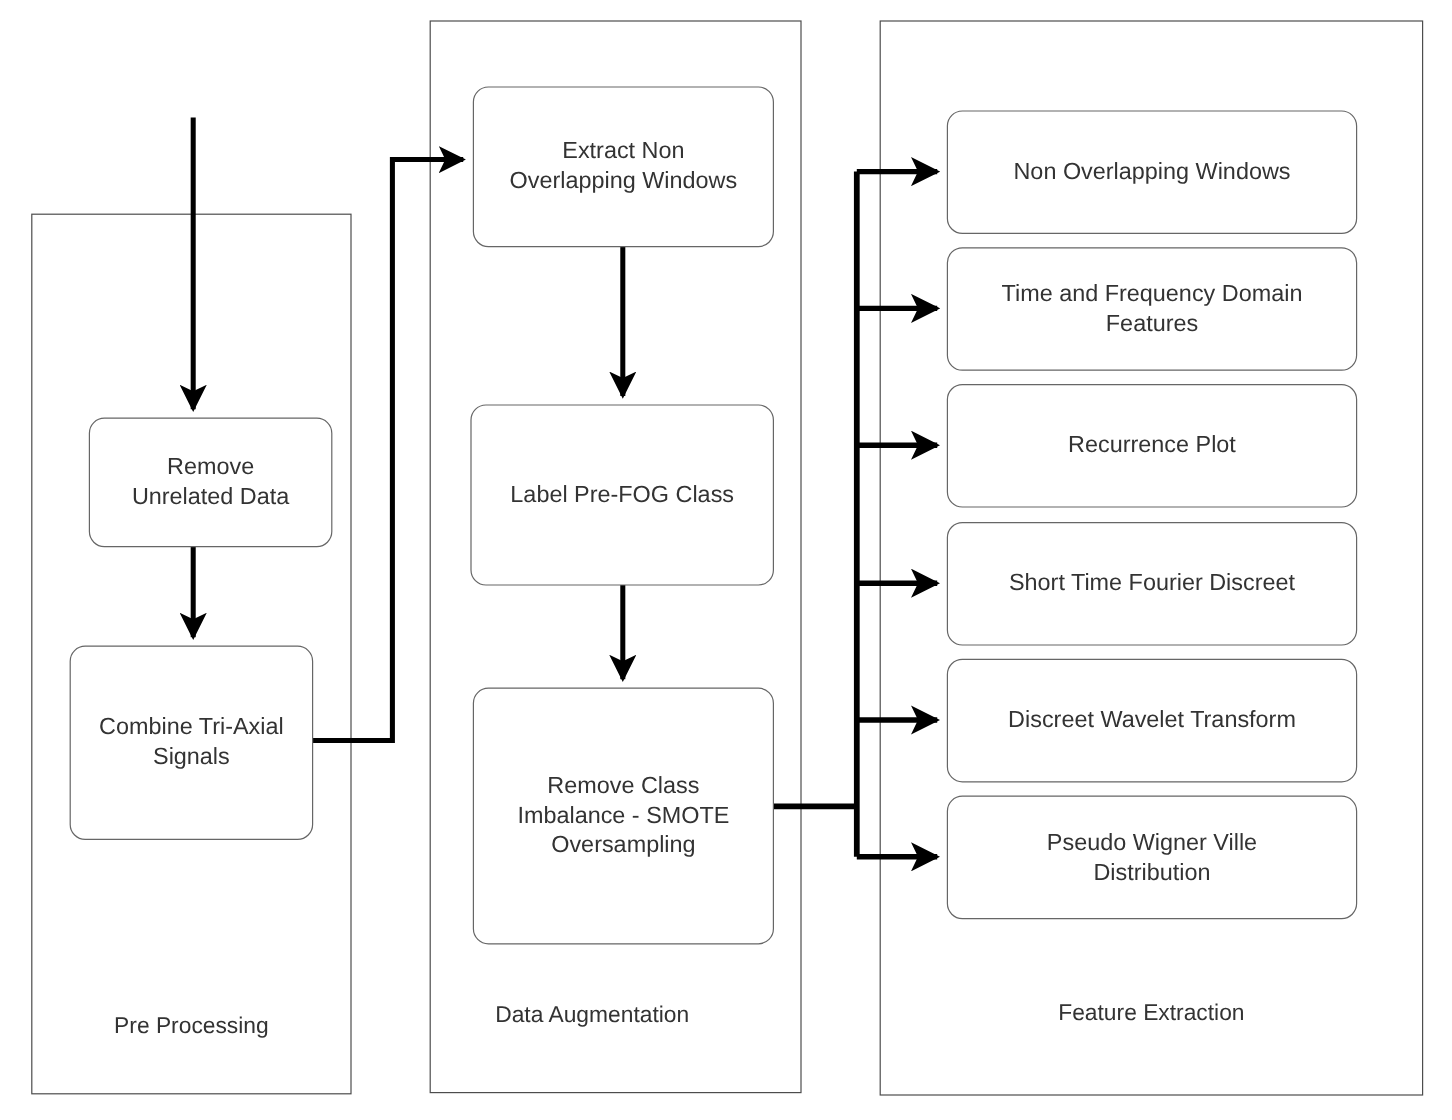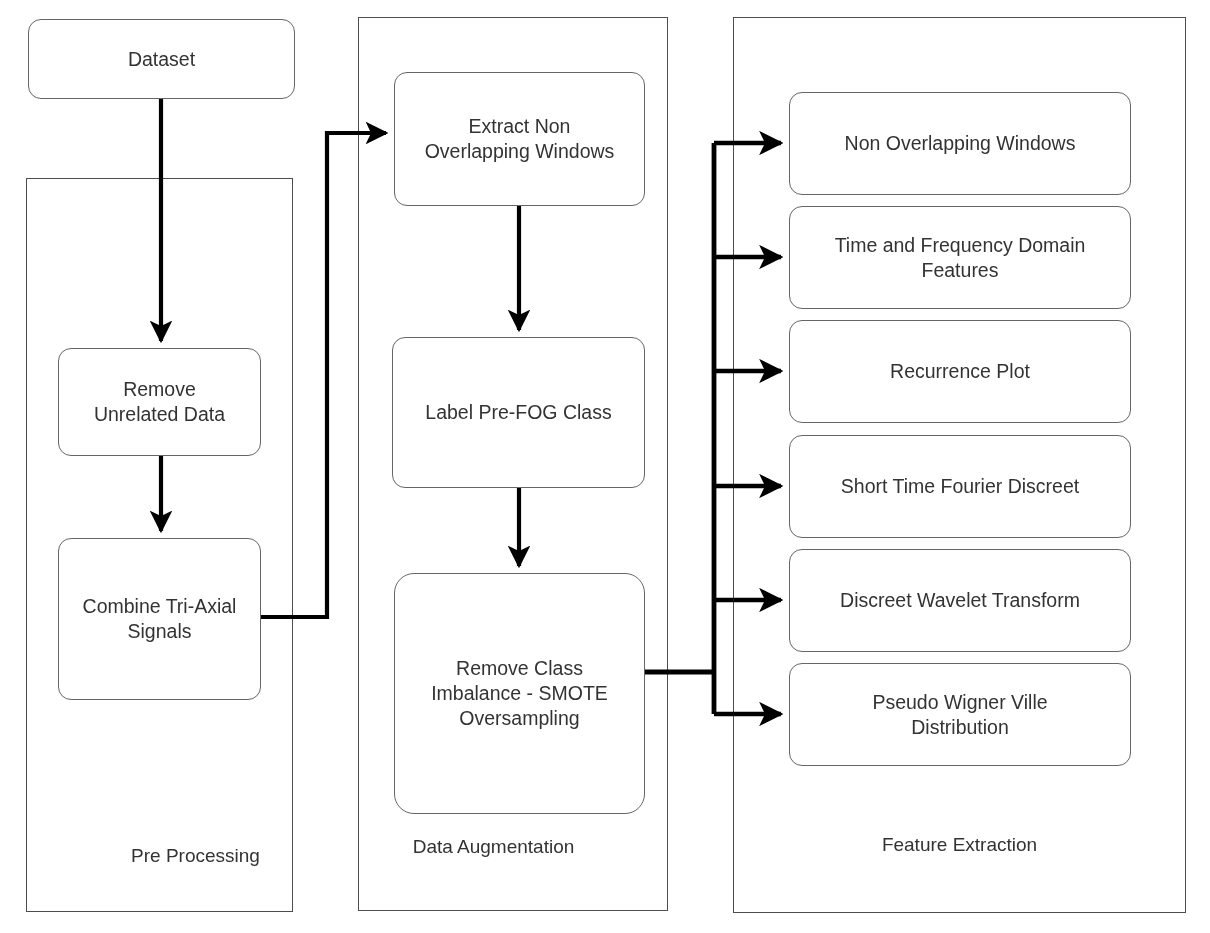--- a/index.html
+++ b/index.html
@@ -89,41 +89,38 @@
     <path d="M 714 143 L 714 714" stroke="#000000" stroke-width="4.8" fill="none"></path>
 
     <path d="M 714 143 L 781 143" stroke="#000000" stroke-width="4.5" fill="none" marker-end="url(#arrow)"></path>
     <path d="M 714 257 L 781 257" stroke="#000000" stroke-width="4.5" fill="none" marker-end="url(#arrow)"></path>
     <path d="M 714 371 L 781 371" stroke="#000000" stroke-width="4.5" fill="none" marker-end="url(#arrow)"></path>
     <path d="M 714 486 L 781 486" stroke="#000000" stroke-width="4.5" fill="none" marker-end="url(#arrow)"></path>
     <path d="M 714 600 L 781 600" stroke="#000000" stroke-width="4.5" fill="none" marker-end="url(#arrow)"></path>
     <path d="M 714 714 L 781 714" stroke="#000000" stroke-width="4.5" fill="none" marker-end="url(#arrow)"></path>
   </svg>
 
-  <div class="node" style="left:28px; top:19px; width:267px; height:80px;">
-    <span>Dataset</span>
-  </div>
 
-  <div class="node" style="left:58px; top:348px; width:203px; height:108px;">
+  <div class="node" style="left:74px; top:348px; width:203px; height:108px;">
     <span>Remove<br>Unrelated Data</span>
   </div>
 
   <div class="node" style="left:58px; top:538px; width:203px; height:162px;">
     <span>Combine Tri-Axial<br>Signals</span>
   </div>
 
   <div class="node" style="left:394px; top:72px; width:251px; height:134px;">
     <span>Extract Non<br>Overlapping Windows</span>
   </div>
 
   <div class="node" style="left:392px; top:337px; width:253px; height:151px;">
     <span>Label Pre-FOG Class</span>
   </div>
 
-  <div class="node" style="left:394px; top:573px; width:251px; height:241px;border-radius:20px;">
+  <div class="node" style="left:394px; top:573px; width:251px; height:214px;">
     <span>Remove Class<br>Imbalance - SMOTE<br>Oversampling</span>
   </div>
 
   <div class="node" style="left:789px; top:92px; width:342px; height:103px;">
     <span>Non Overlapping Windows</span>
   </div>
 
   <div class="node" style="left:789px; top:320px; width:342px; height:103px;">
     <span>Recurrence Plot</span>
   </div>
@@ -137,17 +134,17 @@
   </div>
 
   <div class="node" style="left:789px; top:549px; width:342px; height:103px;">
     <span>Discreet Wavelet Transform</span>
   </div>
 
   <div class="node" style="left:789px; top:663px; width:342px; height:103px;">
     <span>Pseudo Wigner Ville<br>Distribution</span>
   </div>
 
-  <div class="group-label" style="left:26px; top:845px; width:267px;padding-left:36px;">Pre Processing</div>
+  <div class="group-label" style="left:26px; top:845px; width:267px;">Pre Processing</div>
   <div class="group-label" style="left:358px; top:836px; width:271px;">Data Augmentation</div>
   <div class="group-label" style="left:733px; top:834px; width:453px;">Feature Extraction</div>
 
 </div>
 
 </body></html>

